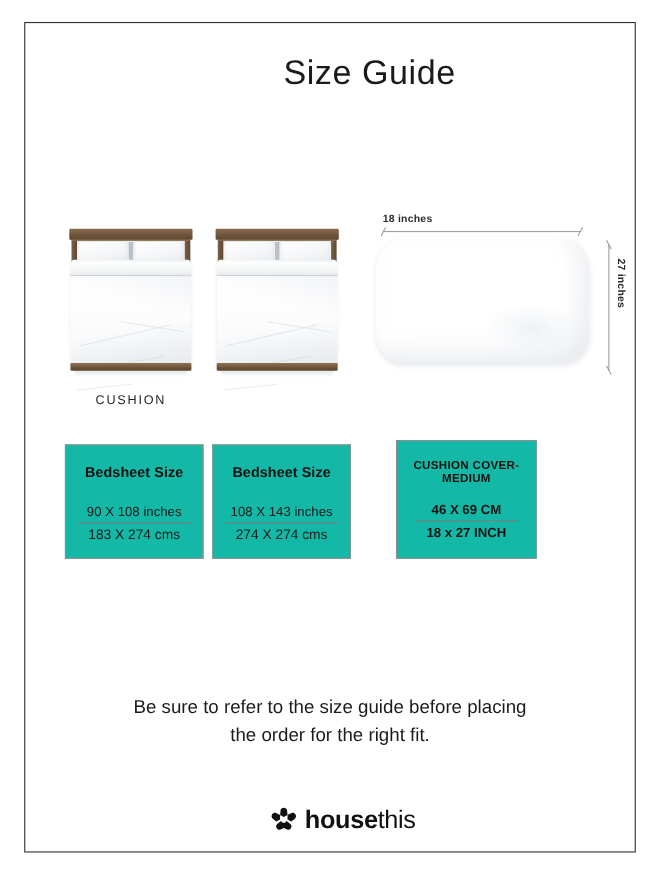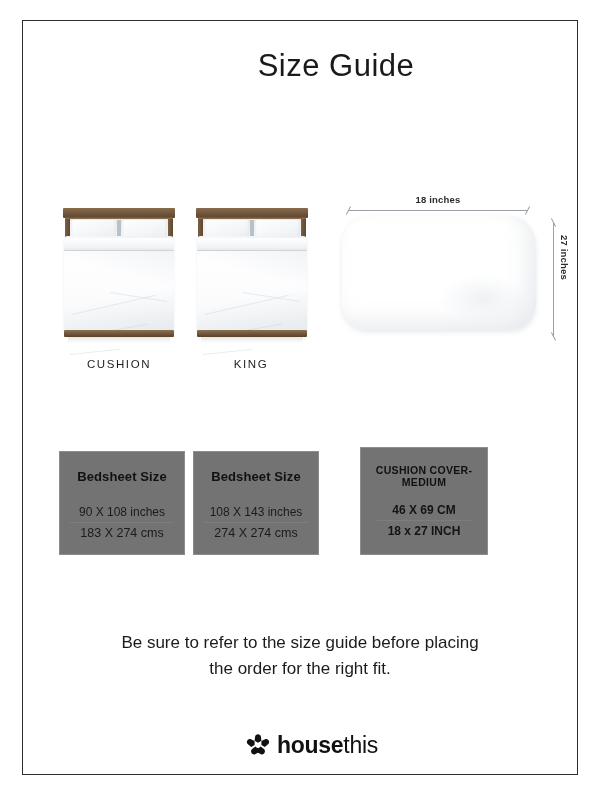--- a/index.html
+++ b/index.html
@@ -247,21 +247,21 @@
     transform: rotate(28deg);
   }
   .dim-line-h .tick.l { left: 0; }
   .dim-line-h .tick.r { right: 0; }
 
   .dim-label-h {
     position: absolute;
     left: 12px;
     top: 6px;
     width: 180px;
-    text-align: center;
+    text-align: left;
     font-size: 9.5px;
     font-weight: 700;
     color: #2b2b2b;
     letter-spacing: 0.2px;
   }
 
   .dim-line-v {
     position: absolute;
     left: 217px;
     top: 34px;
@@ -291,22 +291,21 @@
     transform: rotate(90deg);
     transform-origin: center center;
     white-space: nowrap;
   }
 
   
   .spec-box {
     position: absolute;
     border: 1.1px solid #8d8d8d;
     box-sizing: border-box;
-    background: #737373;
-    margin-top: 47px;
+    background: #14b8a6;
   }
   .spec-box--double  { left: 59px;  top: 404px; width: 126px; height: 104px; }
   .spec-box--king    { left: 193px; top: 404px; width: 126px; height: 104px; }
   .spec-box--cushion { left: 360px; top: 400px; width: 128px; height: 108px; }
 
   .spec-head {
     position: absolute;
     left: 0;
     right: 0;
     text-align: center;
@@ -425,21 +424,20 @@
     <div class="duvet">
       <div class="crease c1"></div>
       <div class="crease c2"></div>
       <div class="crease c3"></div>
       <div class="crease c4"></div>
     </div>
     <div class="fold"></div>
     <div class="foot-shadow"></div>
     <div class="footboard"></div>
   </div>
-  <div class="bed-label bed-label--king">KING</div>
 
   <div class="cushion-wrap">
     <div class="dim-label-h">18 inches</div>
     <div class="dim-line-h">
       <span class="tick l"></span>
       <span class="tick r"></span>
     </div>
 
     <div class="cushion">
       <div class="soft1"></div>

